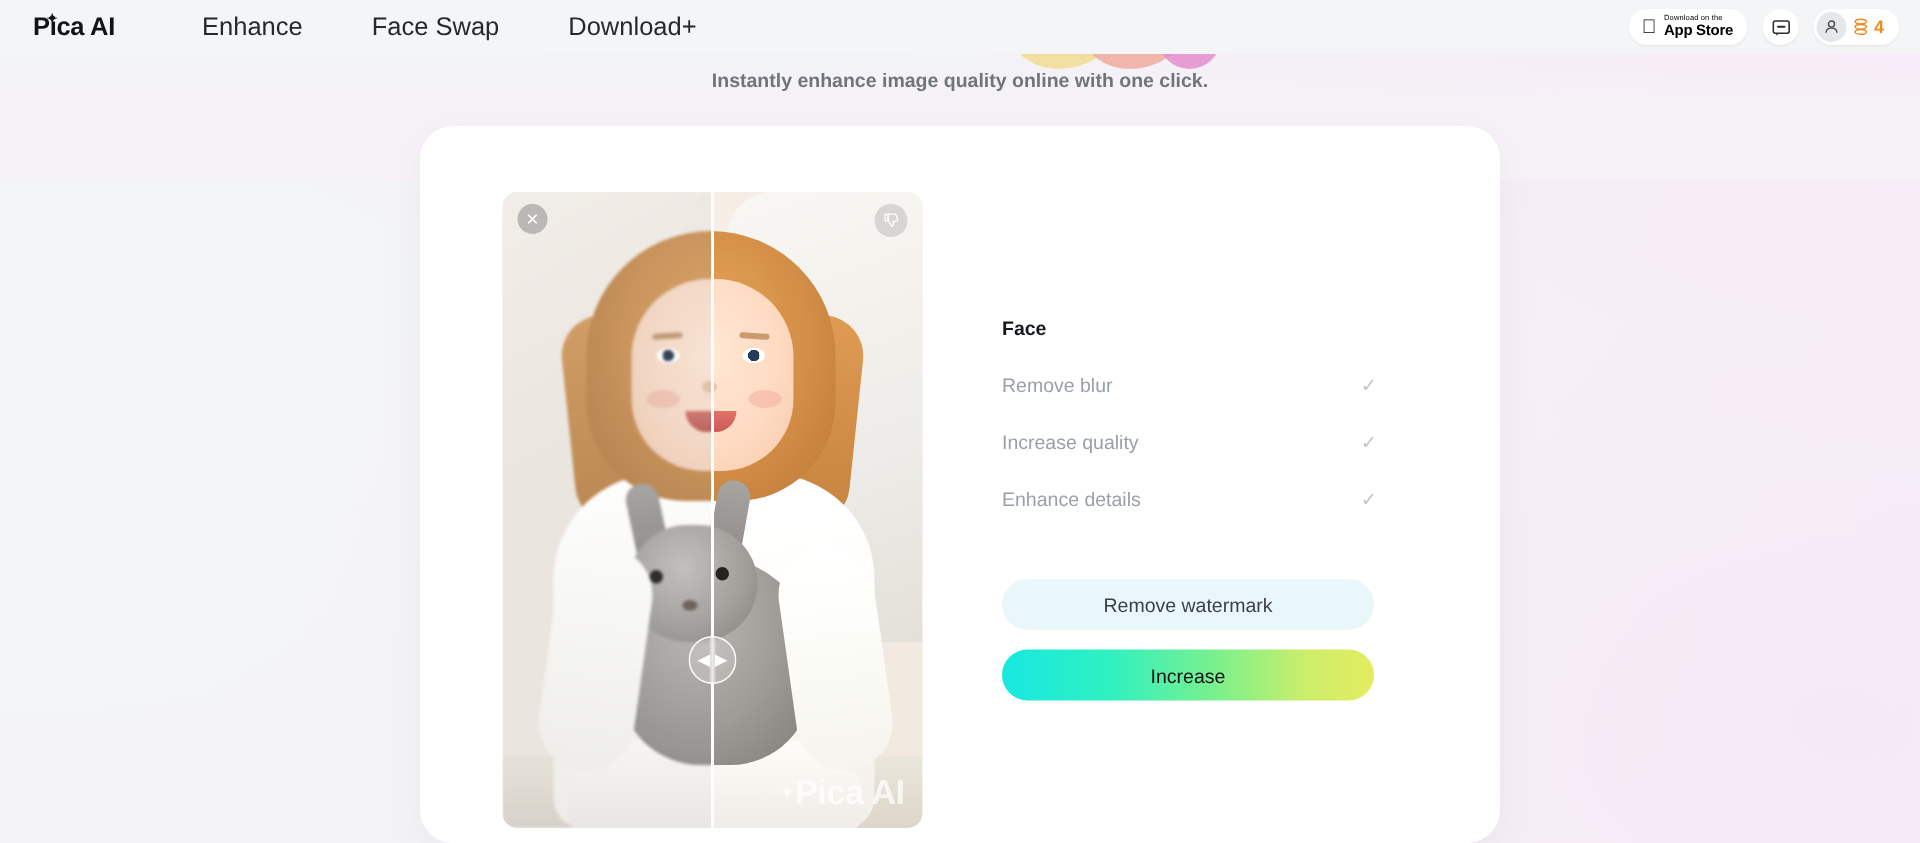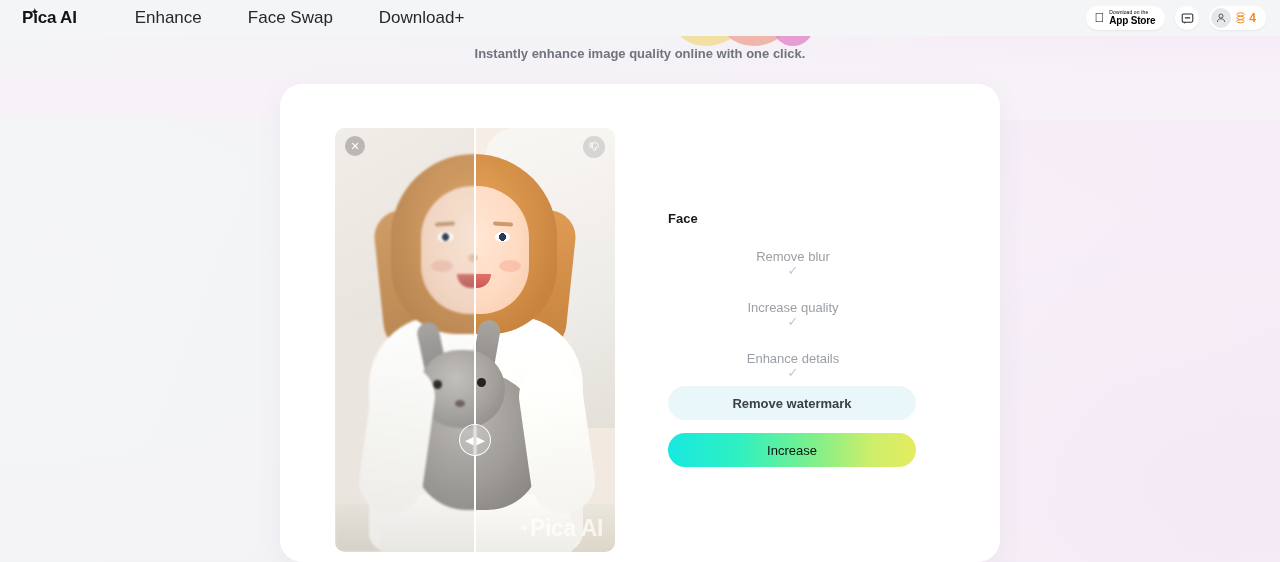--- a/index.html
+++ b/index.html
@@ -226,31 +226,29 @@
     display:flex; align-items:center;
   }
   .watermark .sp { font-size: 11px; margin-right: 1px; }
 
   
   .panel { position:absolute; left: 388px; top: 44px; width: 250px; }
   .panel-title { font-size: 13px; font-weight: 700; color: #15181c; margin-top: 83px;}
   .task-row {
     display:flex; align-items:center; justify-content: space-between;
     margin-top: 23px;
-    flex-direction: column;
   }
   .task-label { font-size: 13px; color: #9aa0a6; }
   .check { color:#c3c7cc; font-size: 13px; line-height:1; }
   .actions { position:absolute; left: 388px; top: 302px; width: 248px; }
   .btn {
     width: 248px; height: 34px; border-radius: 17px;
     display:flex; align-items:center; justify-content:center;
     font-size: 13px; cursor: pointer; border: none;
     font-family: "Liberation Sans", sans-serif;
-    font-weight: bold;
   }
   .btn-secondary { background: #eaf7fa; color: #3a4048; }
   .btn-primary {
     margin-top: 13px; color: #0d1013; font-weight: 400;
     background: linear-gradient(90deg,#18e8e0 0%, #2ef0c2 28%, #7cf08c 58%, #cdee6a 82%, #e4ec5f 100%);
   }
 </style>
 </head>
 <body>
 

